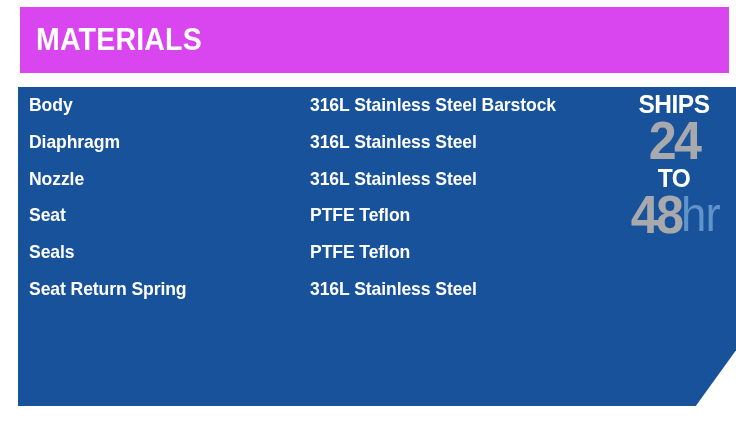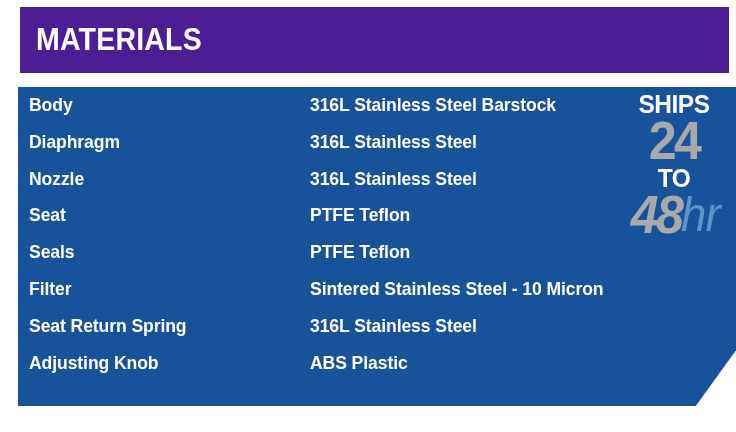--- a/index.html
+++ b/index.html
@@ -15,21 +15,21 @@
     font-family: "Liberation Sans", "DejaVu Sans", sans-serif;
   }
 
   
   #header-bar {
     position: absolute;
     left: 20px;
     top: 7px;
     width: 709px;
     height: 66px;
-    background: #4c1d95;
+    background: #d946ef;
   }
   #header-title {
     position: absolute;
     left: 16px;
     top: 10px;
     font-size: 31px;
     line-height: 46px;
     font-weight: 700;
     color: #ffffff;
     letter-spacing: 0.2px;
@@ -122,21 +122,20 @@
     letter-spacing: -0.5px;
     transform: scaleX(0.94);
     transform-origin: center center;
   }
   #ships-48-row {
     top: 98px;
     font-size: 54px;
     line-height: 54px;
     letter-spacing: -3px;
     text-align: center;
-    font-style: italic;
   }
   #ships-48 {
     color: #a7a9ac;
     font-weight: 700;
     display: inline-block;
     transform: scaleX(0.93);
     transform-origin: right center;
   }
   #ships-hr {
     color: #5f93c9;
@@ -172,30 +171,22 @@
       </div>
       <div class="mat-row">
         <span class="mat-label">Seat</span>
         <span class="mat-value">PTFE Teflon</span>
       </div>
       <div class="mat-row">
         <span class="mat-label">Seals</span>
         <span class="mat-value">PTFE Teflon</span>
       </div>
       <div class="mat-row">
-        <span class="mat-label">Filter</span>
-        <span class="mat-value">Sintered Stainless Steel - 10 Micron</span>
-      </div>
-      <div class="mat-row">
         <span class="mat-label">Seat Return Spring</span>
         <span class="mat-value">316L Stainless Steel</span>
-      </div>
-      <div class="mat-row">
-        <span class="mat-label">Adjusting Knob</span>
-        <span class="mat-value">ABS Plastic</span>
       </div>
     </div>
 
   <div id="ships-badge">
     <div class="badge-line" id="ships-word">SHIPS</div>
     <div class="badge-line" id="ships-24">24</div>
     <div class="badge-line" id="ships-to">TO</div>
     <div class="badge-line" id="ships-48-row">
       <span id="ships-48">48</span><span id="ships-hr">hr</span>
     </div>

